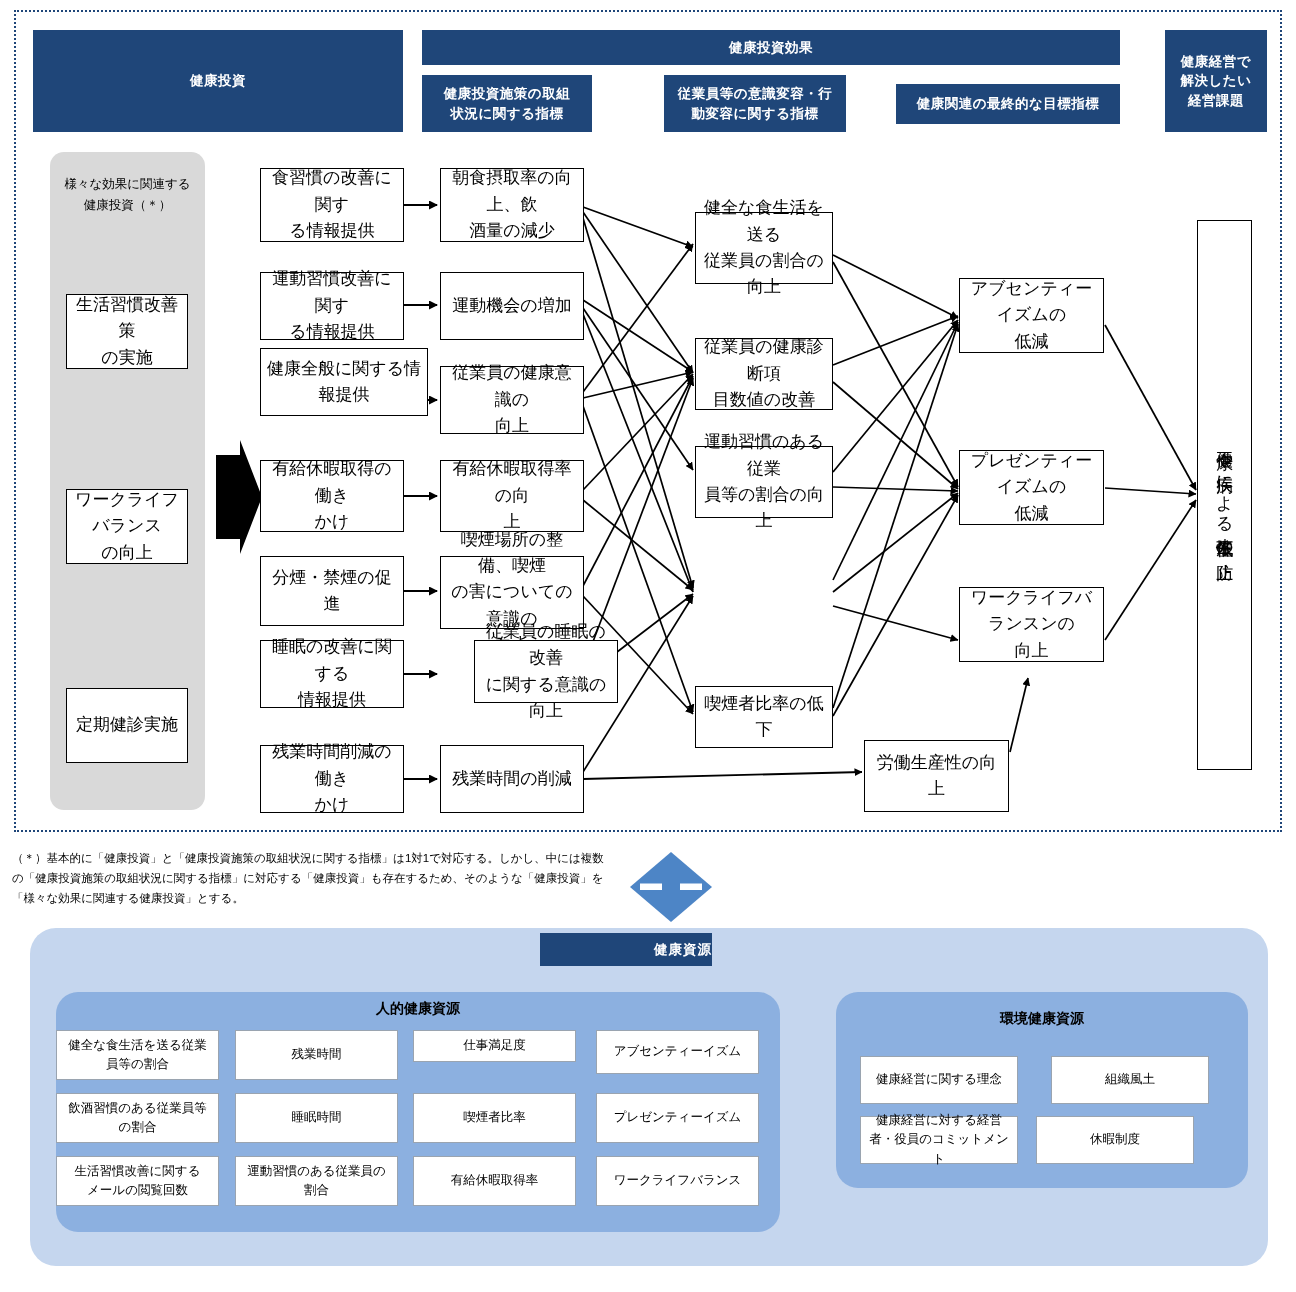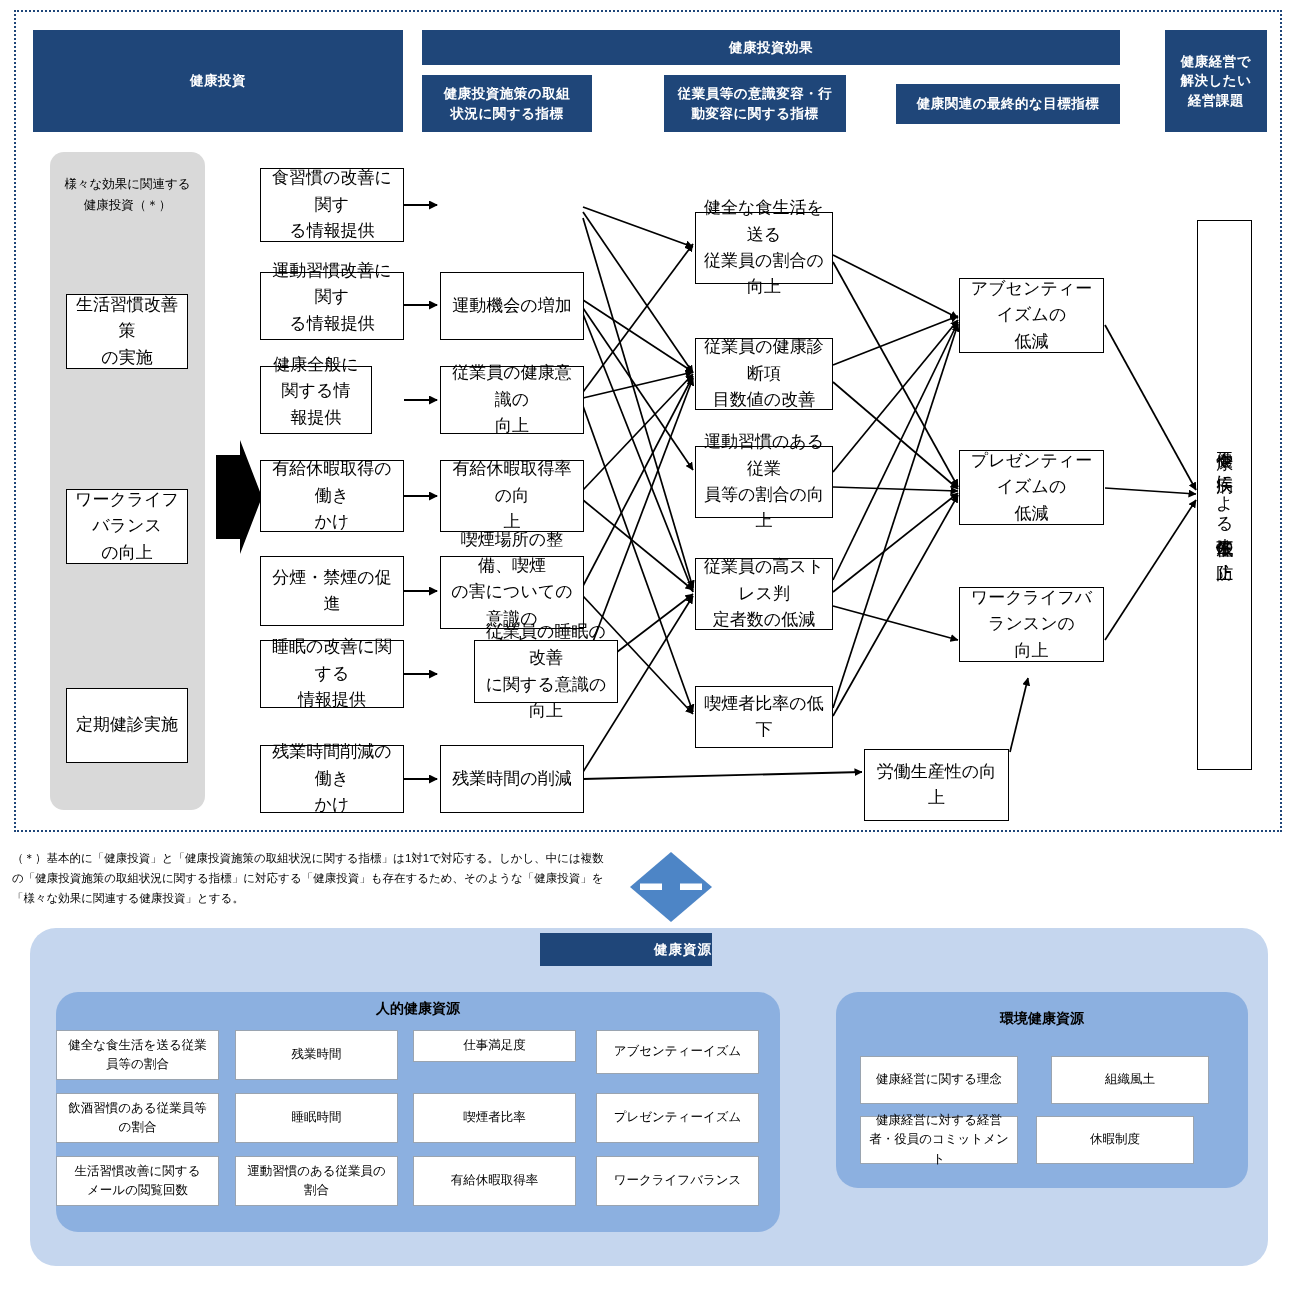--- a/index.html
+++ b/index.html
@@ -201,39 +201,42 @@
   <div class="node" style="left:66px;top:489px;width:122px;height:75px;">
     <span>ワークライフバランス<br>の向上</span>
   </div>
   <div class="node" style="left:66px;top:688px;width:122px;height:75px;">
     <span>定期健診実施</span>
   </div>
 
   <div class="node" style="left:260px;top:168px;width:144px;height:74px;">
     <span>食習慣の改善に関す<br>る情報提供</span>
   </div>
-  <div class="node" style="left:260px;top:272px;width:144px;height:68px;align-items:flex-end;">
+  <div class="node" style="left:260px;top:272px;width:144px;height:68px;">
     <span>運動習慣改善に関す<br>る情報提供</span>
   </div>
-  <div class="node" style="left:260px;top:366px;width:112px;height:68px;align-items:flex-end;">
+  <div class="node" style="left:260px;top:348px;width:168px;height:68px;">
     <span>健康全般に関する情<br>報提供</span>
   </div>
   <div class="node" style="left:260px;top:460px;width:144px;height:72px;">
     <span>有給休暇取得の働き<br>かけ</span>
   </div>
   <div class="node" style="left:260px;top:556px;width:144px;height:70px;">
     <span>分煙・禁煙の促進</span>
   </div>
   <div class="node" style="left:260px;top:640px;width:144px;height:68px;">
     <span>睡眠の改善に関する<br>情報提供</span>
   </div>
   <div class="node" style="left:260px;top:745px;width:144px;height:68px;">
     <span>残業時間削減の働き<br>かけ</span>
   </div>
 
+  <div class="node" style="left:440px;top:168px;width:144px;height:74px;">
+    <span>朝食摂取率の向上、飲<br>酒量の減少</span>
+  </div>
   <div class="node" style="left:440px;top:272px;width:144px;height:68px;">
     <span>運動機会の増加</span>
   </div>
   <div class="node" style="left:440px;top:366px;width:144px;height:68px;">
     <span>従業員の健康意識の<br>向上</span>
   </div>
   <div class="node" style="left:440px;top:460px;width:144px;height:72px;">
     <span>有給休暇取得率の向<br>上</span>
   </div>
   <div class="node" style="left:440px;top:556px;width:144px;height:73px;align-items:center;">
@@ -248,37 +251,34 @@
 
   <div class="node" style="left:695px;top:212px;width:138px;height:72px;">
     <span>健全な食生活を送る<br>従業員の割合の向上</span>
   </div>
   <div class="node" style="left:695px;top:338px;width:138px;height:72px;">
     <span>従業員の健康診断項<br>目数値の改善</span>
   </div>
   <div class="node" style="left:695px;top:446px;width:138px;height:72px;">
     <span>運動習慣のある従業<br>員等の割合の向上</span>
   </div>
-  <div class="node" style="left:695px;top:558px;width:138px;height:72px;">
-    <span>従業員の高ストレス判<br>定者数の低減</span>
-  </div>
   <div class="node" style="left:695px;top:686px;width:138px;height:62px;">
     <span>喫煙者比率の低下</span>
   </div>
 
   <div class="node" style="left:959px;top:278px;width:145px;height:75px;">
     <span>アブセンティーイズムの<br>低減</span>
   </div>
   <div class="node" style="left:959px;top:450px;width:145px;height:75px;">
     <span>プレゼンティーイズムの<br>低減</span>
   </div>
   <div class="node" style="left:959px;top:587px;width:145px;height:75px;">
     <span>ワークライフバランスンの<br>向上</span>
   </div>
-  <div class="node" style="left:864px;top:740px;width:145px;height:72px;margin-top:9px;">
+  <div class="node" style="left:864px;top:740px;width:145px;height:72px;">
     <span>労働生産性の向上</span>
   </div>
 
   <div class="node vertical" style="left:1197px;top:220px;width:55px;height:550px;">
     <span>不健康や疾病による生産性低下の防止</span>
   </div>
 
   <div class="footnote">（＊）基本的に「健康投資」と「健康投資施策の取組状況に関する指標」は1対1で対応する。しかし、中には複数の「健康投資施策の取組状況に関する指標」に対応する「健康投資」も存在するため、そのような「健康投資」を「様々な効果に関連する健康投資」とする。</div>
 
   <svg class="diamond" viewBox="0 0 86 74">

